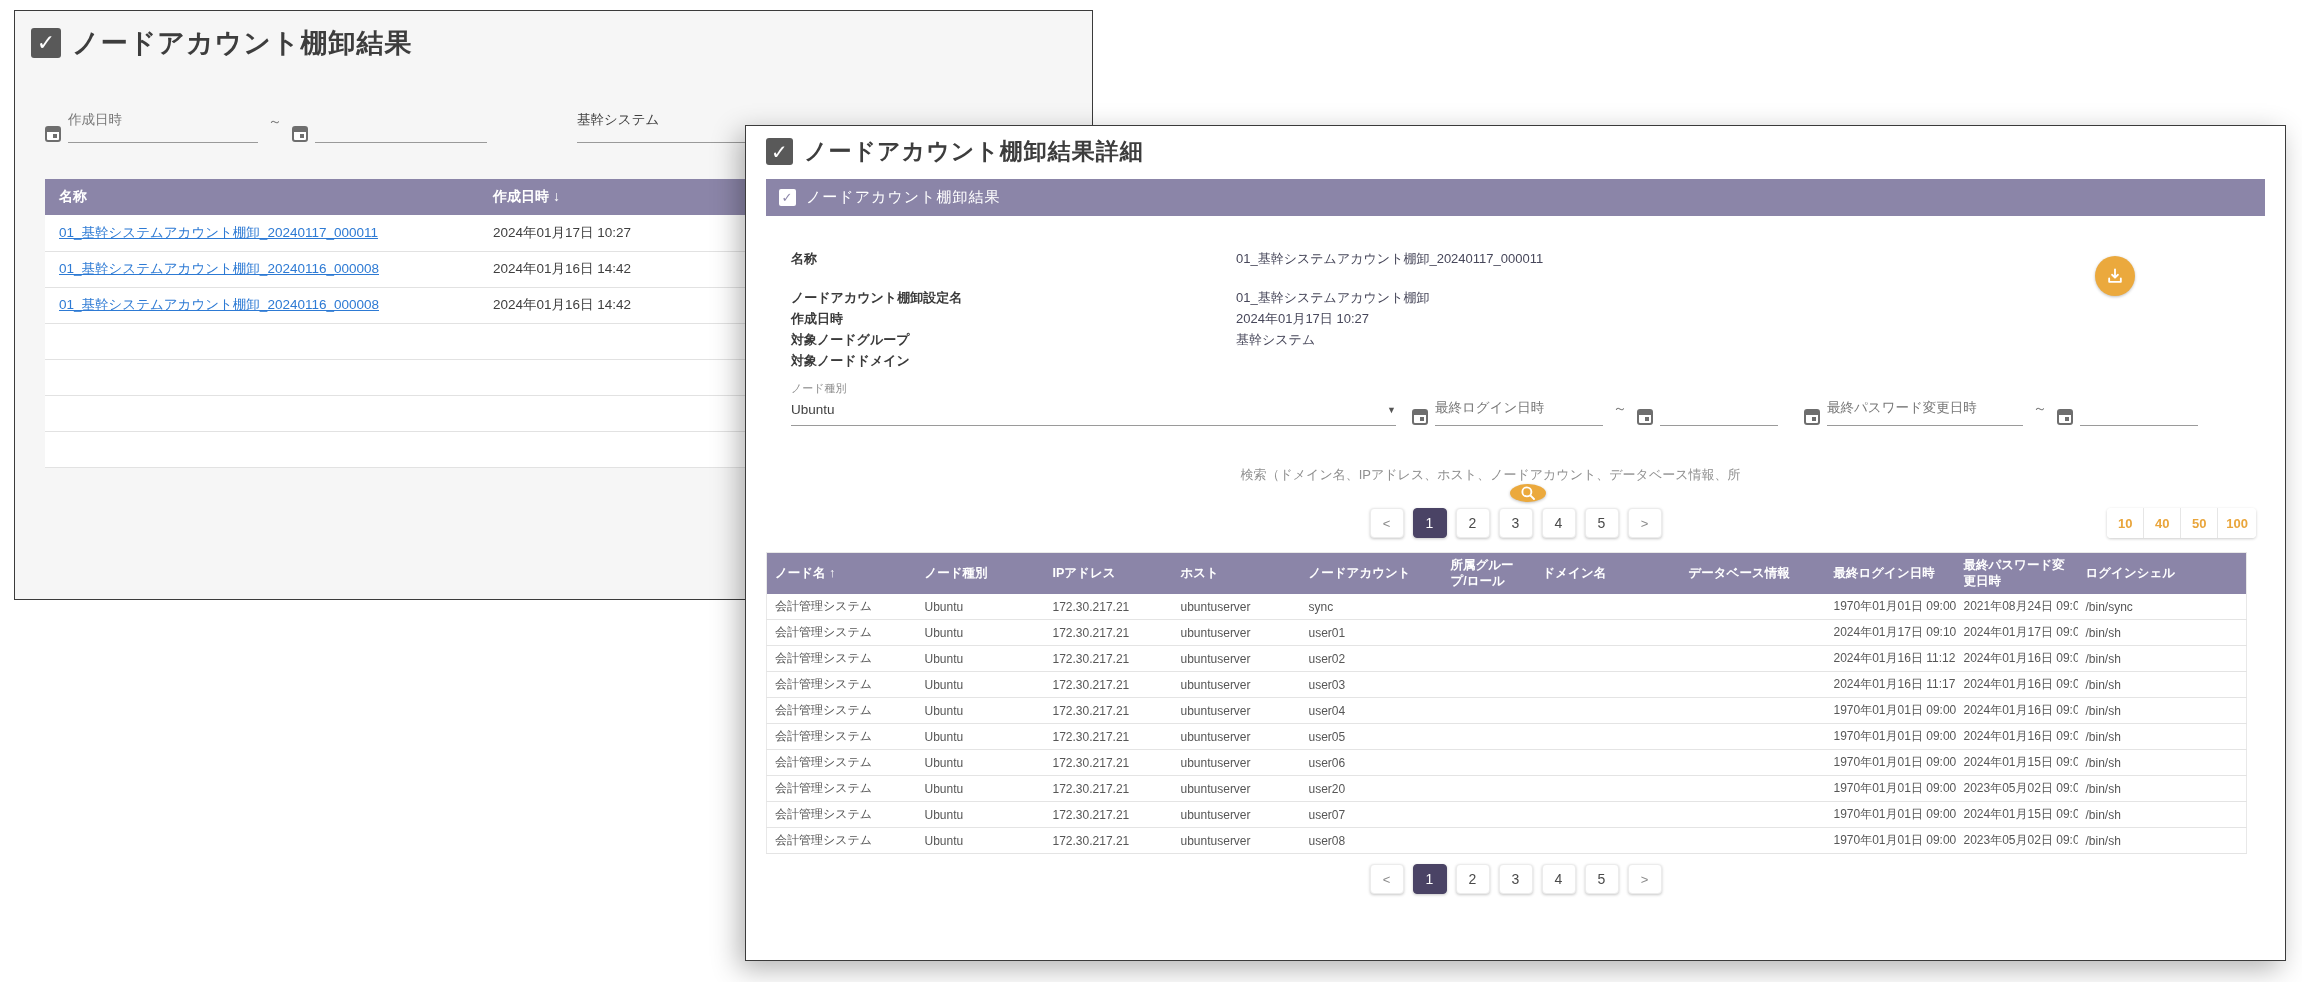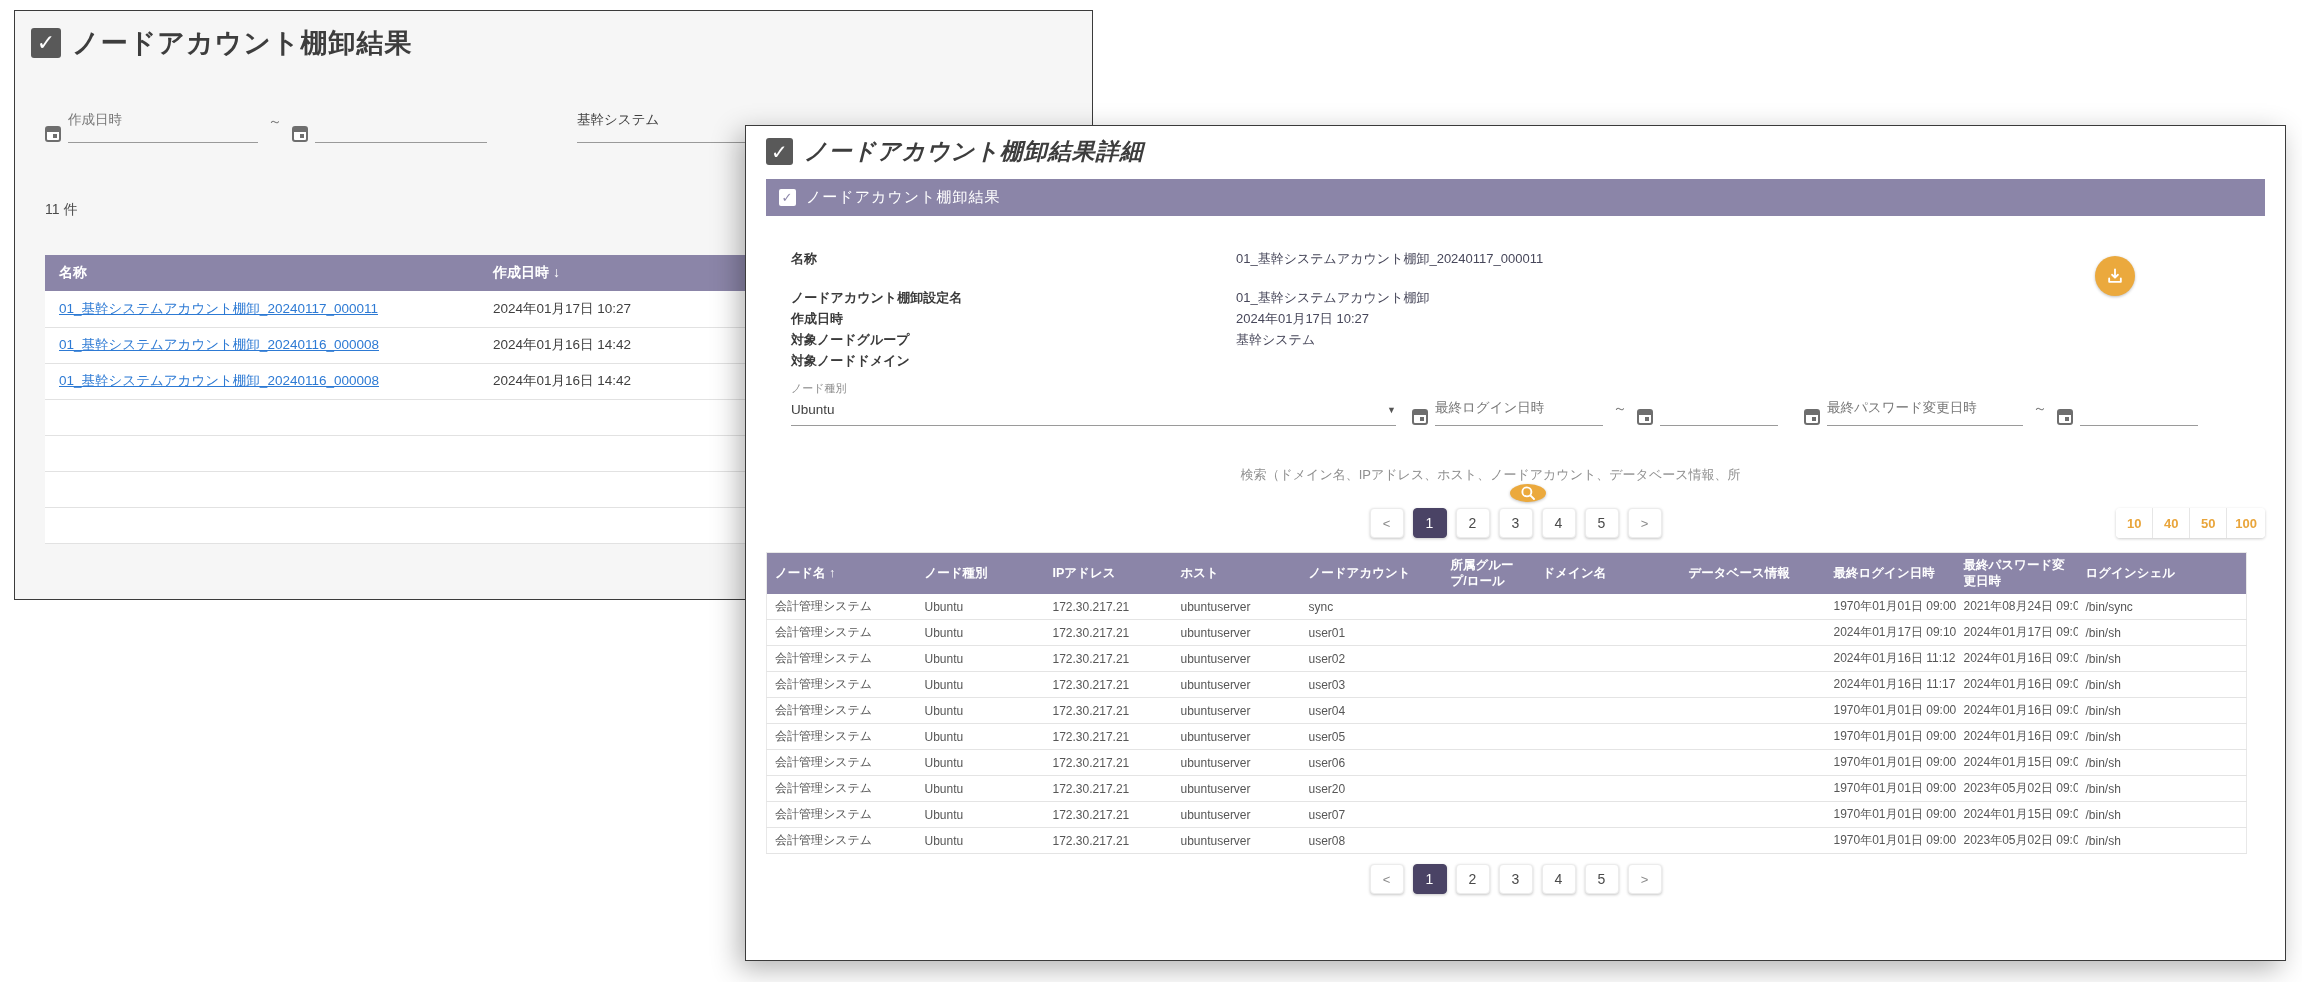--- a/index.html
+++ b/index.html
@@ -25,21 +25,21 @@
 
   
   .win-title { display:flex; align-items:center; gap:11px; }
   .chk-lg {
     width:30px; height:30px; background:#595959; border-radius:3px;
     color:#fff; font-size:22px; font-weight:bold;
     display:flex; align-items:center; justify-content:center; flex:0 0 auto;
   }
   .fg-window .chk-lg { width:27px; height:27px; font-size:20px; }
   .win-title h1 { margin:0; font-size:27px; font-weight:bold; color:#3d3d3d; letter-spacing:1px; white-space:nowrap; }
-  .fg-window .win-title h1 { font-size:23px;font-style:italic; }
+  .fg-window .win-title h1 { font-size:23px; }
 
   
   .section-bar {
     margin-top:12px; height:37px; background:#8b85a8; color:#fff;
     display:flex; align-items:center; gap:10px; padding-left:13px;
     font-size:15px; letter-spacing:1px;
   }
   .chk-sm {
     width:17px; height:17px; background:#fff; border-radius:2px;
     color:#8b85a8; font-size:13px; font-weight:bold;
@@ -113,21 +113,21 @@
   .list-controls { position:relative; margin-top:6px; height:32px; }
   .pagination { display:flex; gap:9px; justify-content:center; }
   .page-btn {
     min-width:34px; height:30px; padding:0 6px; background:#fff; border:1px solid #ececec;
     border-radius:4px; box-shadow:0 1px 3px rgba(0,0,0,0.22); color:#4a4a4a;
     font-size:14px; display:flex; align-items:center; justify-content:center; cursor:pointer;
   }
   .page-btn.nav { color:#8a8a8a; font-size:13px; }
   .page-btn.active { background:#4a4365; border-color:#4a4365; color:#fff; }
   .page-sizes {
-    position:absolute; right:0; top:0; display:flex;
+    position:absolute; right:9px; top:0; display:flex;
     border-radius:4px; overflow:hidden; box-shadow:0 1px 3px rgba(0,0,0,0.20); background:#fff;
   }
   .size-btn {
     min-width:37px; height:30px; background:#fff; border:none; border-right:1px solid #e6e6e6;
     color:#e9a53b; font-weight:bold; font-size:13px; cursor:pointer;
     display:flex; align-items:center; justify-content:center; padding:0 8px;
   }
   .size-btn:last-child { border-right:none;text-align:right; }
 
   
@@ -157,21 +157,20 @@
 
   <div class="filter-row" style="margin-top:50px; margin-left:14px;">
     <span class="cal-icon"></span>
     <div class="ufield" style="width:190px;">作成日時</div>
     <span class="tilde">～</span>
     <span class="cal-icon"></span>
     <div class="ufield" style="width:172px;"></div>
     <div class="ufield value" style="width:372px; margin-left:90px;">基幹システム</div>
   </div>
 
-  <div class="count" style="margin:58px 0 0 14px;">11 件</div>
 
   <table class="bg-table">
     <colgroup>
         <col style="width:434px">
         <col style="width:584px">
       </colgroup>
     <thead>
       <tr>
         <th>名称</th>
         <th>作成日時 ↓</th>

